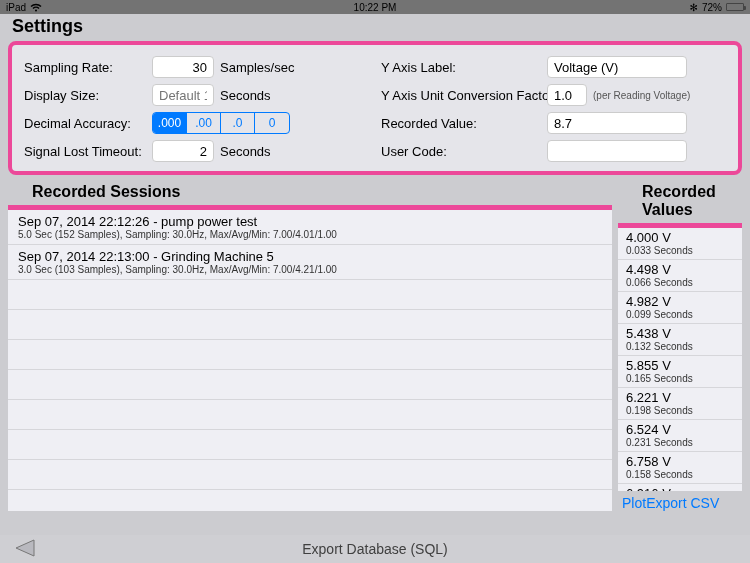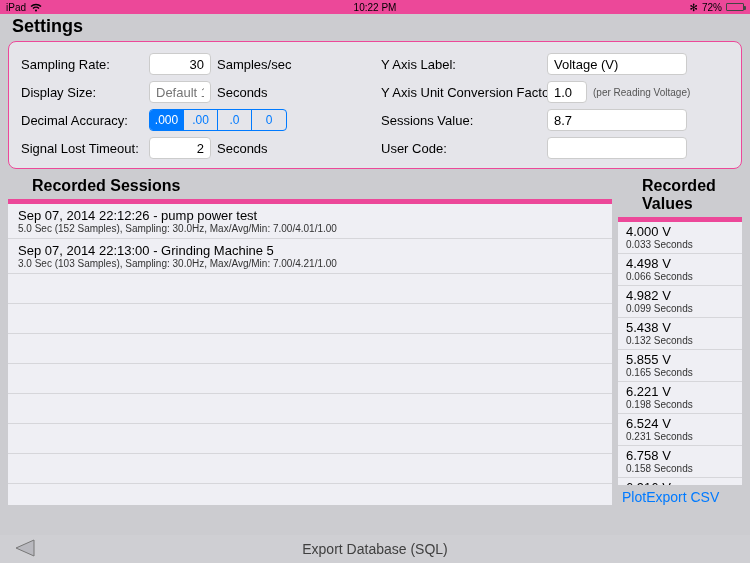--- a/index.html
+++ b/index.html
@@ -9,21 +9,21 @@
     background: #ccccd0;
     font-family: -apple-system, "Helvetica Neue", Helvetica, Arial, sans-serif;
     font-size: 13px;
     color: #000;
     overflow: hidden;
     position: relative;
   }
   
   .status-bar {
     height: 14px;
-    background: #ec4899;
+    background: #737373;
     display: flex;
     align-items: center;
     font-size: 10px;
     padding: 0 6px;
     position: relative;
   }
   .status-left { display: flex; align-items: center; gap: 4px; }
   .status-center { position: absolute; left: 50%; transform: translateX(-50%); font-weight: 500; }
   .status-right { margin-left: auto; display: flex; align-items: center; gap: 4px; }
   .battery { width: 18px; height: 8px; border: 1px solid #444; border-radius: 1px; position: relative; }
@@ -34,21 +34,21 @@
   .settings-title {
     font-size: 18px;
     font-weight: 700;
     padding: 2px 12px 4px 12px;
   }
 
   
   .settings-panel {
     margin: 0 8px;
     background: #e5e5ea;
-    border: 1px solid #ec4899;
+    border: 4px solid #ec4899;
     border-radius: 8px;
     padding: 8px 12px 6px 12px;
     display: flex;
     gap: 12px;
   }
   .settings-col { flex: 1; }
   .settings-row {
     display: flex;
     align-items: center;
     height: 28px;
@@ -208,21 +208,21 @@
     <div class="settings-row">
       <label style="width:160px;">Y Axis Label:</label>
       <input class="inp inp-md" value="Voltage (V)" style="">
     </div>
     <div class="settings-row">
       <label style="width:160px;">Y Axis Unit Conversion Factor:</label>
       <input class="inp" style="width: 40px;" value="1.0">
       <span class="hint">(per Reading Voltage)</span>
     </div>
     <div class="settings-row">
-      <label style="width:160px;">Sessions Value:</label>
+      <label style="width:160px;">Recorded Value:</label>
       <input class="inp inp-md" value="8.7" style="">
     </div>
     <div class="settings-row">
       <label style="width:160px;">User Code:</label>
       <input class="inp inp-md" value="" style="">
     </div>
   </div>
 </div>
 
 <div class="lists">

